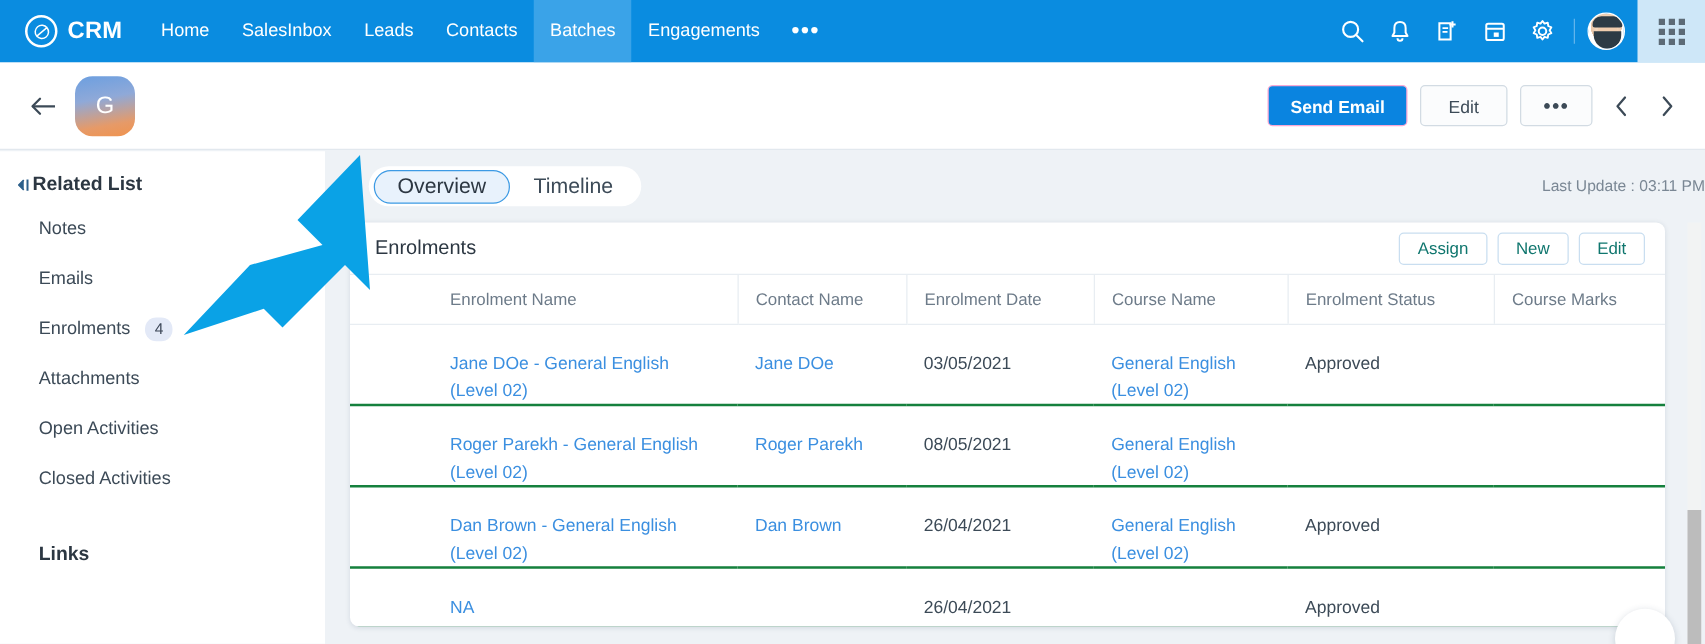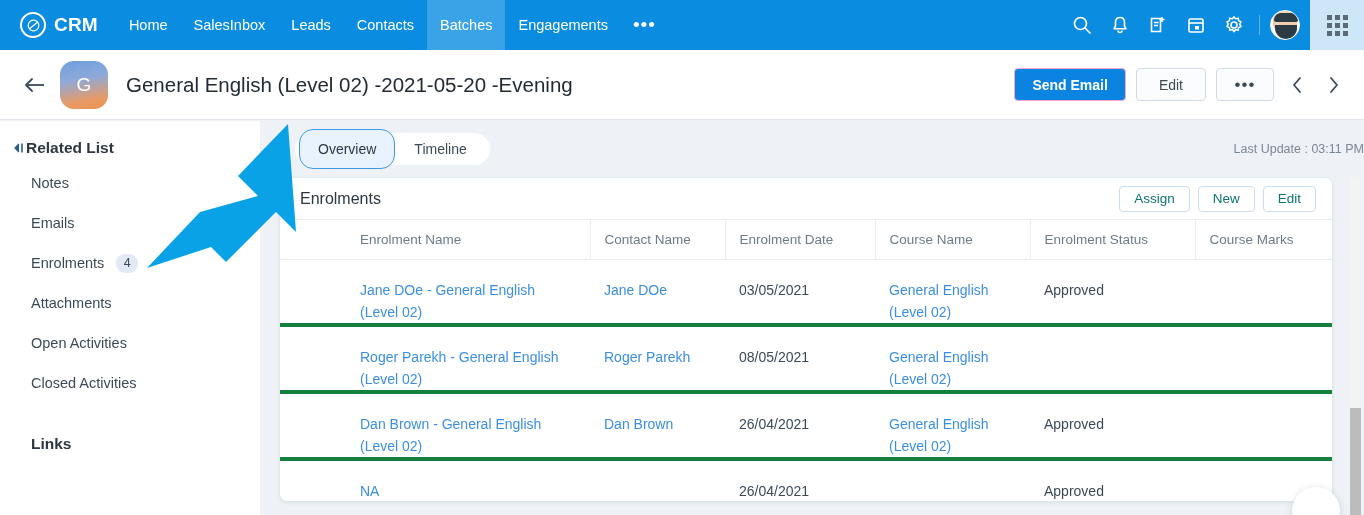--- a/index.html
+++ b/index.html
@@ -180,23 +180,23 @@
   .tabbar {
     position: absolute; top: 0; left: 0; width: 1104px; height: 56px;
     display: flex; align-items: center;
   }
   .tabpill {
     margin-left: 35px; height: 32px; background: #ffffff;
     border-radius: 16px; display: flex; align-items: center;
     padding: 0 4px;
   }
   .tab {
-    height: 40px; padding: 0 18px; border-radius: 14px;
+    height: 27px; padding: 0 18px; border-radius: 14px;
     display: flex; align-items: center; justify-content: center;
-    font-size: 14px; color: #3c4a57; cursor: pointer;
+    font-size: 17px; color: #3c4a57; cursor: pointer;
     border: 1px solid transparent;
     text-align: center;
   }
   .tab.active {
     background: #e8f2fc; border: 1px solid #3c9ae4; color: #2c3742;
   }
   .lastupdate {
     margin-left: auto; 
     font-size: 12.5px; color: #7a8794;
   }
@@ -227,21 +227,21 @@
     font-weight: 400; font-size: 13.5px; color: #6d7b89;
     text-align: left; height: 39px; vertical-align: middle;
     border-bottom: 1px solid #e8edf2;
     border-left: 1px solid #e8edf2;
     padding-left: 14px;
   }
   table.enrol th.first { border-left: none; padding-left: 80px; }
   table.enrol td {
     font-size: 14px; color: #3c4a57;
     vertical-align: top; padding: 19px 14px 0 14px;
-    border-bottom: 4px solid #15803d;
+    border-bottom: 2px solid #15803d;
     line-height: 22px;
   }
   table.enrol td.first { padding-left: 80px; }
   table.enrol tr.r1 td { height: 65px; }
   table.enrol tr.r2 td { height: 65px; }
   table.enrol tr.r3 td { height: 65px; }
   table.enrol tr.r4 td { height: 48px; }
   .lnk { color: #3b8fe0; cursor: pointer; }
 
   
@@ -356,21 +356,20 @@
 </div>
 
 <div class="rechead">
   <div class="back-arrow">
     <svg width="22" height="18" viewBox="0 0 22 18">
         <line x1="2" y1="9" x2="20" y2="9" stroke="#3c4a57" stroke-width="1.8"></line>
         <polyline points="8,3 2,9 8,15" fill="none" stroke="#3c4a57" stroke-width="1.8" stroke-linecap="round" stroke-linejoin="round"></polyline>
       </svg>
   </div>
   <div class="rec-avatar">G</div>
-  <div class="rec-title">General English (Level 02) -2021-05-20 -Evening</div>
   <div class="rec-actions">
     <button class="btn-primary">Send Email</button>
     <button class="btn-default">Edit</button>
     <button class="btn-ellipsis">•••</button>
     <div class="nav-chevron">
       <svg width="11" height="18" viewBox="0 0 11 18">
           <polyline points="8,2 2,9 8,16" fill="none" stroke="#3c4a57" stroke-width="1.8" stroke-linecap="round" stroke-linejoin="round"></polyline>
         </svg>
     </div>
     <div class="nav-chevron">

